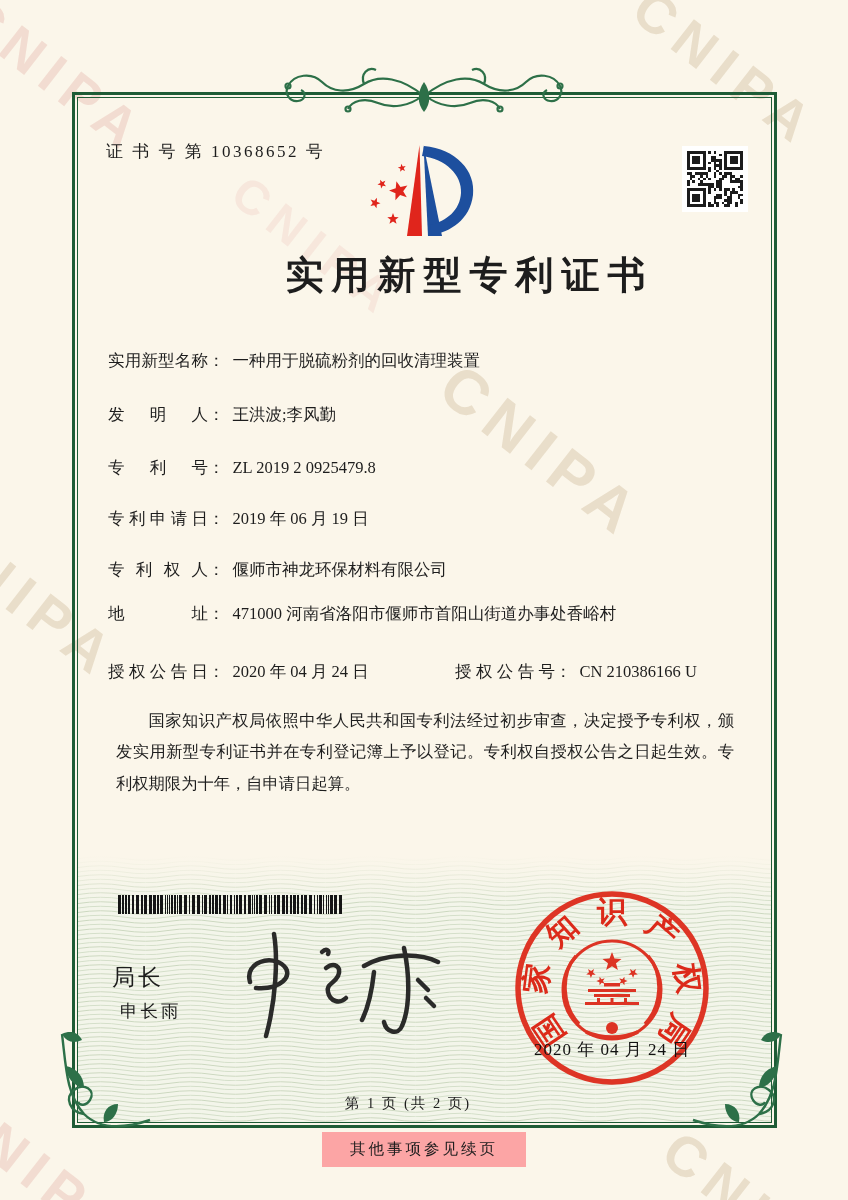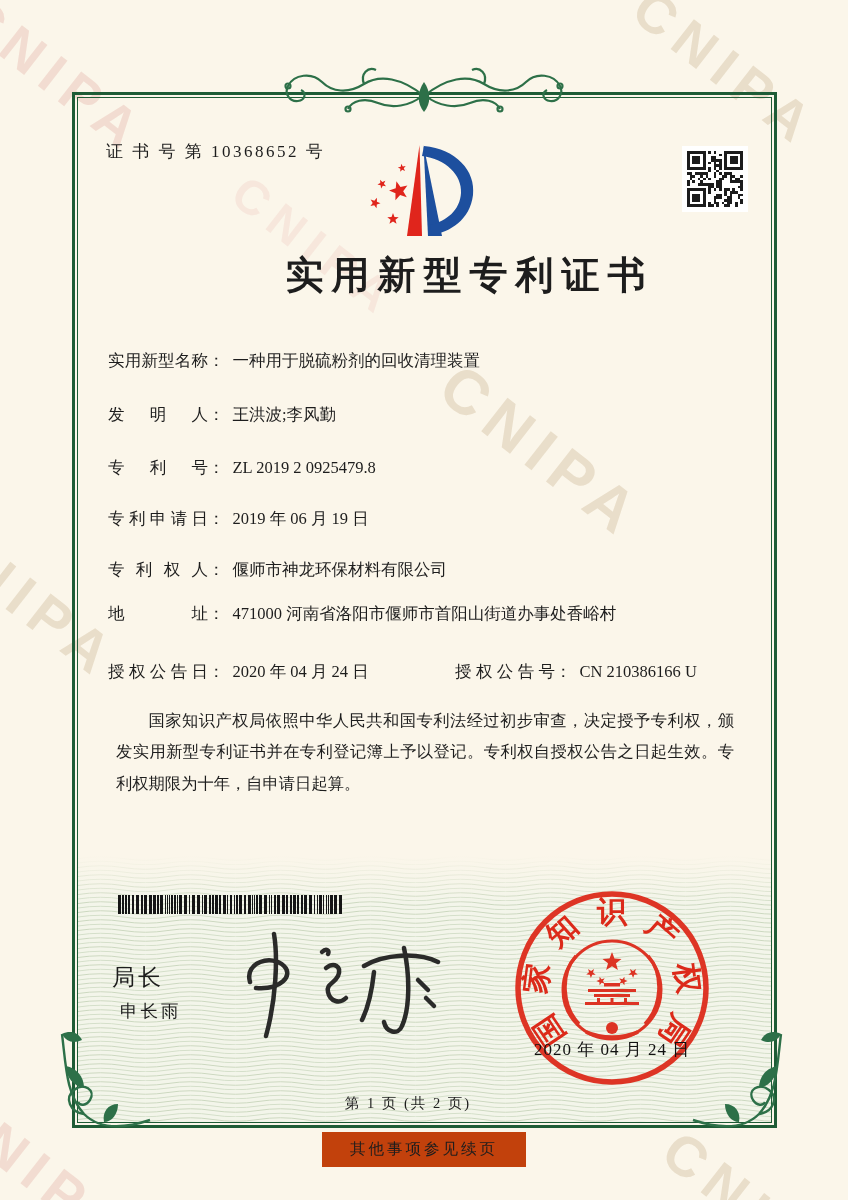--- a/index.html
+++ b/index.html
@@ -28,21 +28,21 @@
   .bodytext{position:absolute;left:108px;top:697px;width:634px;font-size:16.3px;line-height:1.92;text-align:justify;z-index:2;}
   .bodytext p{margin:8px;text-indent:2em;}
   
   .barcode{position:absolute;left:118px;top:895px;z-index:2;}
   .sigtitle{position:absolute;left:112px;top:962px;font-size:23px;letter-spacing:3px;z-index:2;font-family:Liberation Serif, serif;}
   .signame{position:absolute;left:112px;top:999px;font-size:17.5px;letter-spacing:3px;z-index:2;margin-left:8px;}
   .autograph{position:absolute;left:222px;top:928px;z-index:2;}
   .seal{position:absolute;left:510px;top:886px;z-index:2;}
   .sealdate{position:absolute;left:508px;top:1038px;width:208px;text-align:center;font-size:17px;letter-spacing:1px;color:#111;z-index:4;}
   .pageinfo{position:absolute;left:72px;top:1094px;width:672px;text-align:center;font-size:14.5px;letter-spacing:2px;z-index:2;}
-  .contnote{position:absolute;left:50%;top:1132px;transform:translateX(-50%);background:#c2410c;
+  .contnote{position:absolute;left:50%;top:1132px;transform:translateX(-50%);background:#fca5a5;
             padding:7px 28px;font-size:15.5px;letter-spacing:3px;z-index:2;white-space:nowrap;}
   
   .flourish-top{position:absolute;left:264px;top:60px;z-index:4;}
   .corner-l{position:absolute;left:56px;top:1030px;z-index:4;}
   .corner-r{position:absolute;left:687px;top:1030px;z-index:4;}
   .seal-char{font-size:30px;font-weight:bold;fill:#dc2a1a;font-family:"Liberation Serif","DejaVu Serif",serif;}
 </style>
 </head>
 <body>
 

